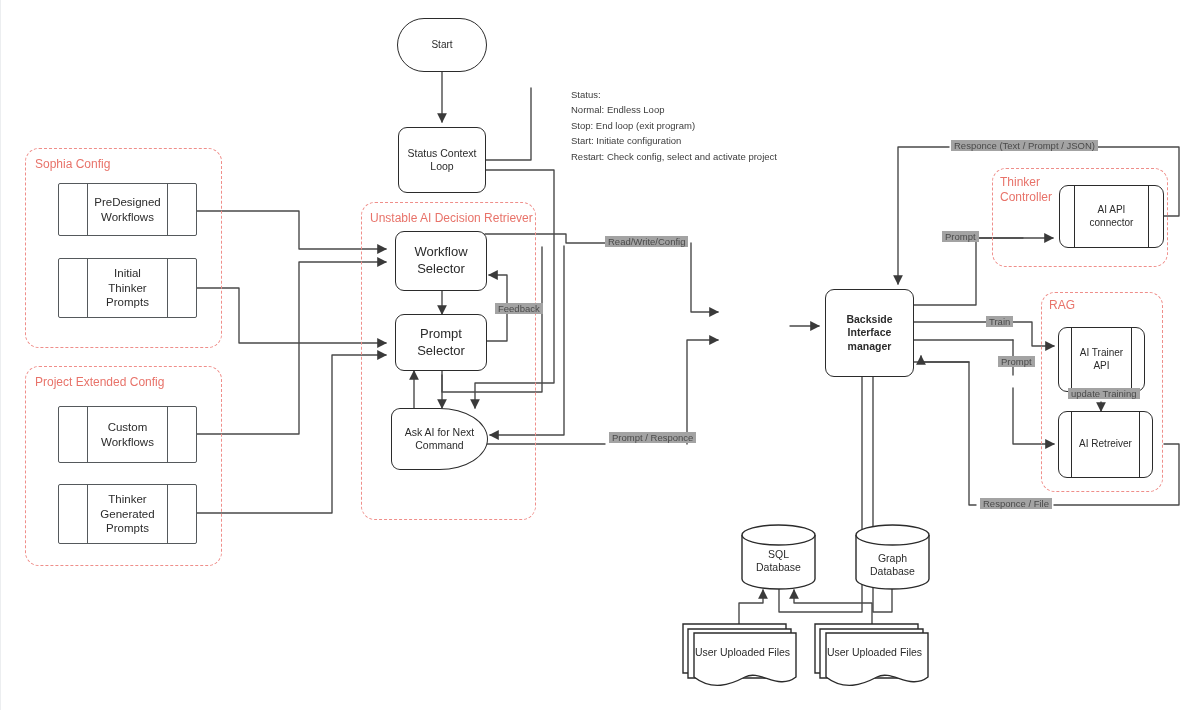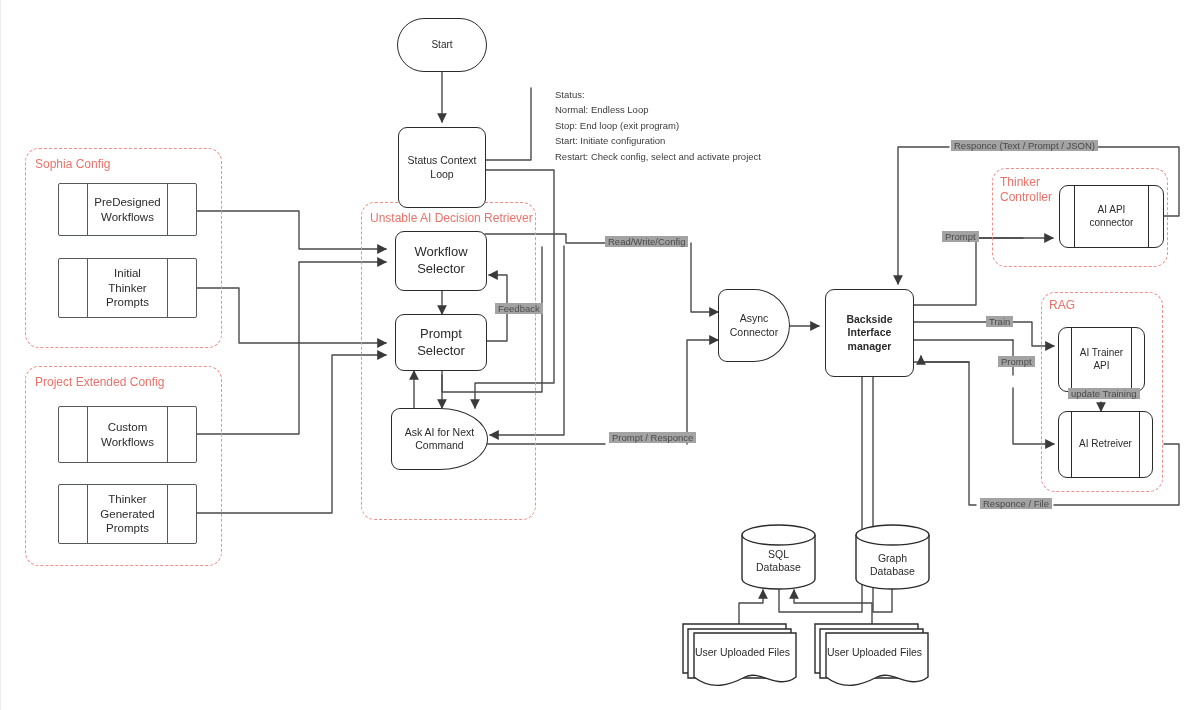--- a/index.html
+++ b/index.html
@@ -225,21 +225,21 @@
   <div class="group-title" style="left:999px; top:175px;">Thinker
 Controller</div>
 
   <div class="group" style="left:1040px; top:292px; width:122px; height:200px;"></div>
   <div class="group-title" style="left:1048px; top:298px;">RAG</div>
 
   <div class="node n-terminator" style="left:396px; top:18px; width:90px; height:54px;">
     <span class="lbl">Start</span>
   </div>
 
-  <div class="node n-process small" style="left:397px; top:127px; width:88px; height:81px;">
+  <div class="node n-process small" style="left:397px; top:127px; width:88px; height:66px;">
     <span class="lbl">Status Context
 Loop</span>
   </div>
 
   <div class="node n-process" style="left:394px; top:231px; width:92px; height:60px;">
     <span class="lbl">Workflow
 Selector</span>
   </div>
 
   <div class="node n-process" style="left:394px; top:314px; width:92px; height:57px;">
@@ -274,24 +274,20 @@
   </div>
 
   <div class="node n-predef" style="left:57px; top:484px; width:139px; height:60px;">
     <span class="bar l"></span>
     <span class="bar r"></span>
     <span class="lbl">Thinker
 Generated
 Prompts</span>
   </div>
 
-  <div class="node n-delay med" style="left:717px; top:289px; width:72px; height:73px;">
-    <span class="lbl">Async
-Connector</span>
-  </div>
 
   <div class="node n-process small" style="left:824px; top:289px; width:89px; height:88px;font-weight:bold;">
     <span class="lbl">Backside
 Interface manager</span>
   </div>
 
   <div class="node n-predef rounded" style="left:1058px; top:185px; width:105px; height:63px; font-size:10px;">
     <span class="bar l" style="left:14px;"></span>
     <span class="bar r" style="right:14px;"></span>
     <span class="lbl">AI API
@@ -340,21 +336,21 @@
 
   <div class="node n-docs" style="left:813px; top:621px; width:115px; height:67px;">
     <svg class="doc-svg" width="115" height="67" viewBox="0 0 115 67" xmlns="http://www.w3.org/2000/svg">
       <path d="M1,3 L104,3 L104,52 L1,52 Z" fill="#fff" stroke="#2b2b2b" stroke-width="1.4"></path>
       <path d="M6,8 L109,8 L109,57 L6,57 Z" fill="#fff" stroke="#2b2b2b" stroke-width="1.4"></path>
       <path d="M12,12 L114,12 L114,56 C96,70 78,48 63,56 C48,64 30,70 12,56 Z" fill="#fff" stroke="#2b2b2b" stroke-width="1.4"></path>
     </svg>
     <span class="lbl" style="margin-top:-4px; margin-left:6px;">User Uploaded Files</span>
   </div>
 
-  <div class="note" style="left:554px; top:87px;">Status:
+  <div class="note" style="left:570px; top:87px;">Status:
 Normal: Endless Loop
 Stop: End loop (exit program)
 Start: Initiate configuration
 Restart: Check config, select and activate project</div>
 
   <div class="edge-label" style="left:494px; top:303px;">Feedback</div>
 
   <div class="edge-label" style="left:604px; top:236px;">Read/Write/Config</div>
 
   <div class="edge-label" style="left:608px; top:432px;">Prompt / Responce</div>

